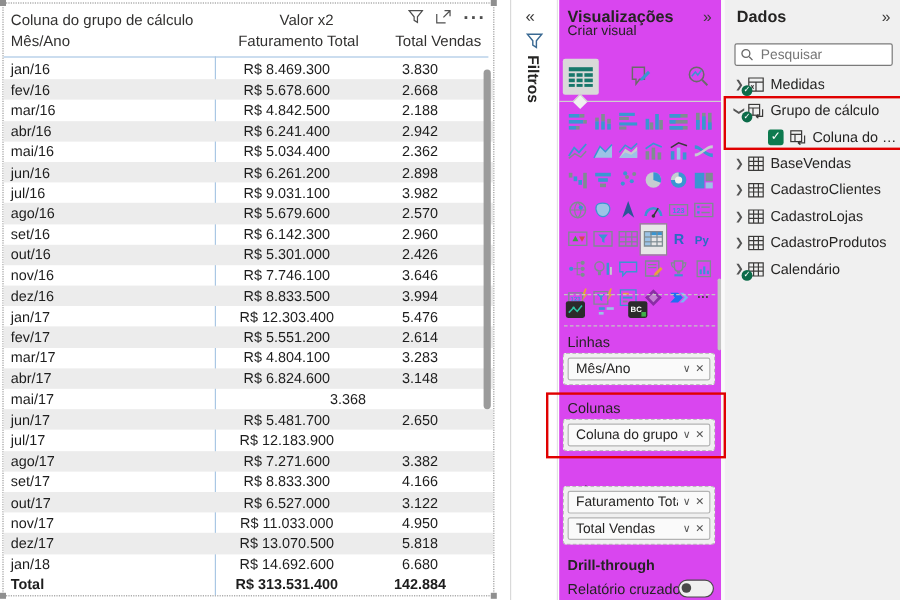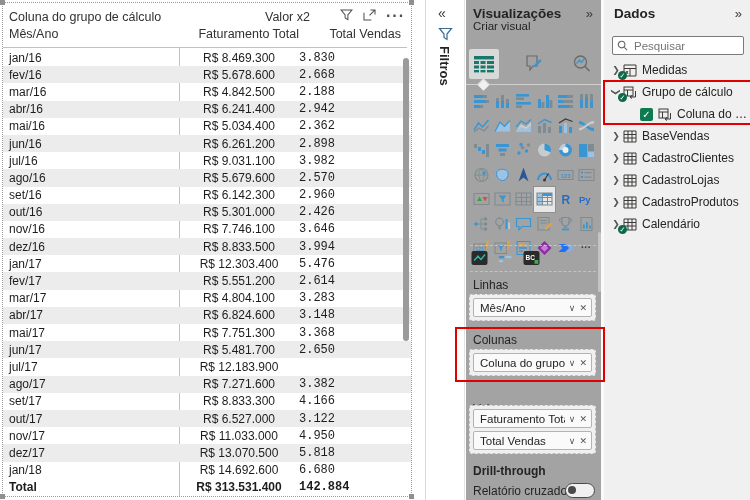--- a/index.html
+++ b/index.html
@@ -9,42 +9,42 @@
   #canvas{position:absolute;left:0;top:0;width:425px;height:500px;background:#fff;}
   #visual{position:absolute;left:2px;top:2px;width:410px;height:495px;box-sizing:border-box;
           border:1px dotted #9a9a9a;background:#fff;}
   .handle{position:absolute;width:5px;height:5px;background:#8f8f8f;}
   #vh-icons{position:absolute;top:5px;right:6px;display:flex;gap:10px;align-items:center;color:#4f4f4f;}
   #vh-icons .vi{cursor:pointer;line-height:1;}
   .mx-h{position:absolute;left:0;right:0;display:flex;font-size:12.5px;color:#323130;}
   .mx-h .c1{flex:0 0 176px;padding-left:6px;box-sizing:border-box;}
   .mx-h .c2{flex:0 0 120px;box-sizing:border-box;}
   .mx-h .c3{flex:1;text-align:right;padding-right:10px;box-sizing:border-box;}
-  #mx-h1{top:7px;gap:32px;}
+  #mx-h1{top:7px;}
   #mx-h1 .c2{text-align:left;padding-left:6px;margin-left:48px;}
   #mx-h2{top:24px;}
   #mx-h2 .c2{text-align:right;}
   #mx-hline{position:absolute;left:0;top:44px;width:404px;height:1px;background:#a9c7e4;}
   #mx-vline{position:absolute;left:176px;top:44px;width:1px;height:449px;background:#a9c7e4;}
   #mx-rows{position:absolute;left:0;top:46px;right:0;}
   .mxr{display:flex;height:17.2px;align-items:center;font-size:12px;color:#1d1d1d;}
   .mxr.stripe{background:#ececec;}
   .mxr.total{font-weight:bold;height:17.5px;}
   .mxr .c1{flex:0 0 176px;padding-left:6px;box-sizing:border-box;}
   .mxr .c2{flex:0 0 120px;text-align:center;box-sizing:border-box;}
-  .mxr .c3{flex:1;text-align:left;padding-right:10px;box-sizing:border-box;font-family:Liberation Mono, monospace;}
+  .mxr .c3{flex:1;text-align:center;padding-right:10px;box-sizing:border-box;}
   #mx-scroll{position:absolute;left:400px;top:55px;width:6px;height:283px;background:#9b9b9b;border-radius:3px;}
   
   #filters-strip{position:absolute;left:425px;top:0;width:40px;height:500px;background:#fff;
                  border-left:1px solid #d9d9d9;border-right:1px solid #e3e3e3;box-sizing:border-box;}
   #filters-collapse{position:absolute;left:12px;top:5px;font-size:14px;color:#3b3a39;cursor:pointer;}
   #filters-funnel{position:absolute;left:12px;top:27px;}
   #filters-title{position:absolute;left:11px;top:46px;writing-mode:vertical-rl;font-size:13px;font-weight:600;color:#252423;}
   
-  #viz-pane{position:absolute;left:466px;top:0;width:135px;height:500px;background:#a3a3a3;}
+  #viz-pane{position:absolute;left:466px;top:0;width:135px;height:500px;background:#d946ef;}
   .pane-head{position:absolute;top:6px;left:7px;font-size:13.5px;font-weight:700;color:#252423;}
   .pane-collapse{position:absolute;top:6px;font-size:13px;color:#3b3a39;cursor:pointer;}
   #viz-collapse{right:8px;}
   #viz-create{position:absolute;top:20px;left:7px;font-size:11.5px;color:#252423;}
   #viz-tabs{position:absolute;top:47px;left:3px;width:128px;height:34px;display:flex;align-items:center;}
   .vtab{width:32px;height:30px;display:flex;align-items:center;justify-content:center;cursor:pointer;border-radius:2px;}
   .vtab.sel{background:#d9d9d9;}
   .vtab+.vtab{margin-left:19px;}
   #tab-line{position:absolute;top:84px;left:0;width:135px;height:1px;background:#cfcfcf;}
   #tab-notch{position:absolute;top:80px;left:13px;width:8px;height:8px;background:#f0f0f0;
@@ -203,21 +203,20 @@
           <span class="c2">R$ 4.804.100</span>
           <span class="c3">3.283</span>
         </div>
         <div class="mxr stripe">
           <span class="c1">abr/17</span>
           <span class="c2">R$ 6.824.600</span>
           <span class="c3">3.148</span>
         </div>
         <div class="mxr">
           <span class="c1">mai/17</span>
-          <span class="c2">R$ 7.751.300</span>
           <span class="c3">3.368</span>
         </div>
         <div class="mxr stripe">
           <span class="c1">jun/17</span>
           <span class="c2">R$ 5.481.700</span>
           <span class="c3">2.650</span>
         </div>
         <div class="mxr">
           <span class="c1">jul/17</span>
           <span class="c2">R$ 12.183.900</span>

